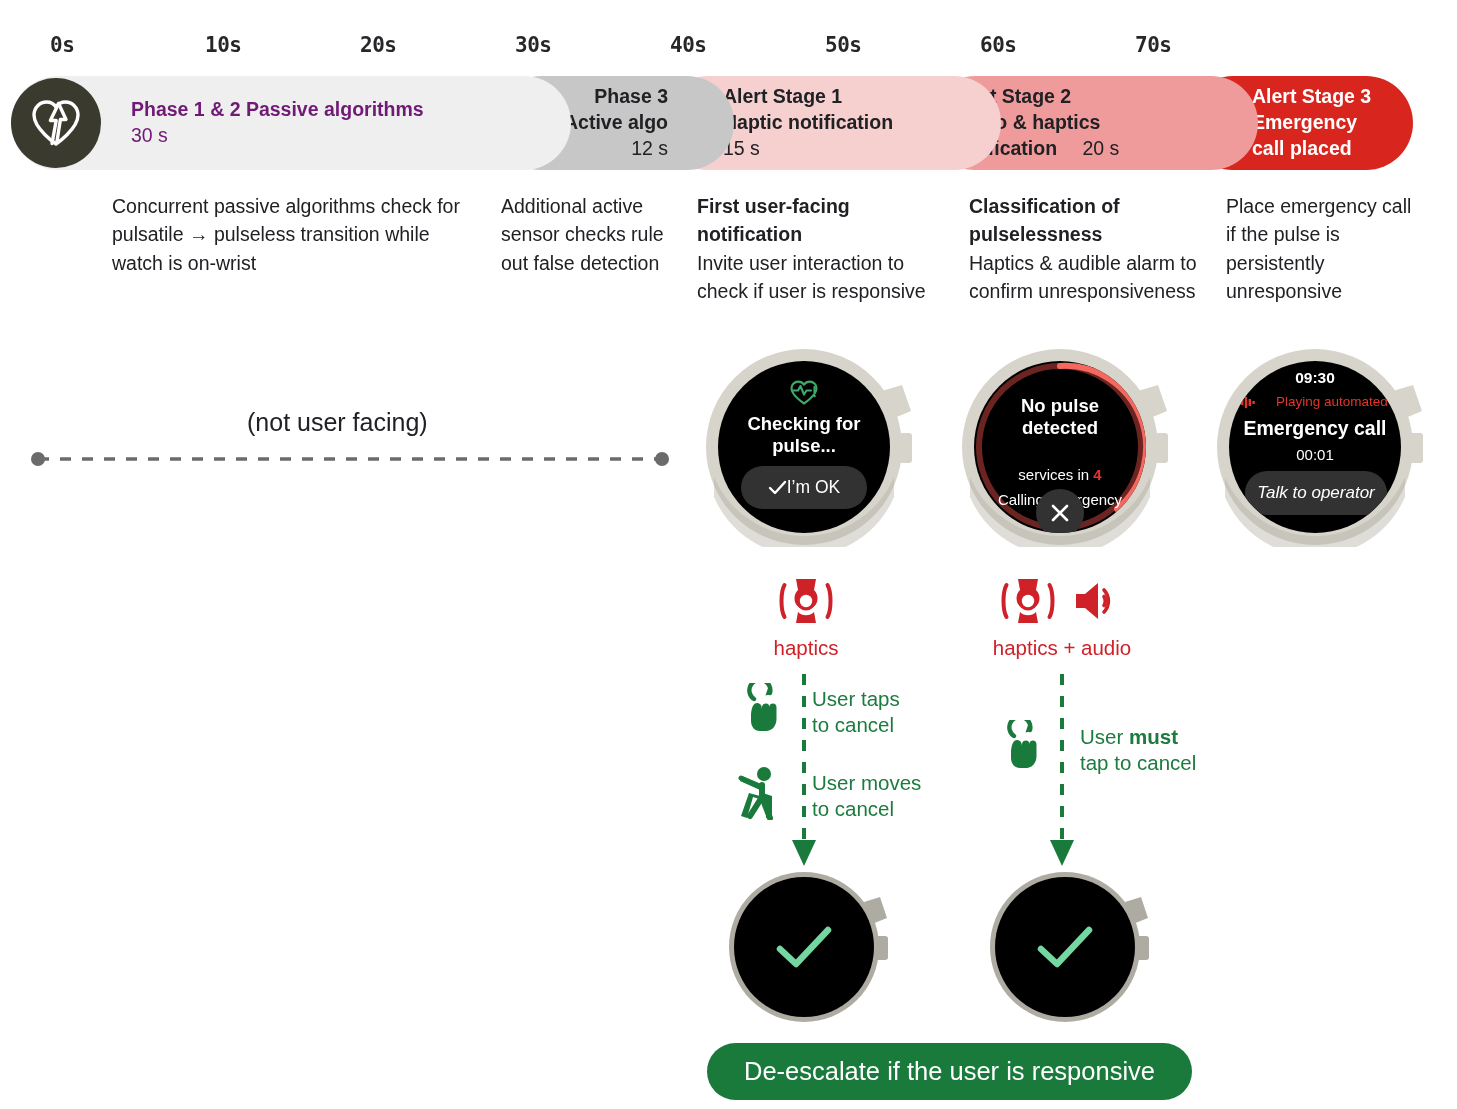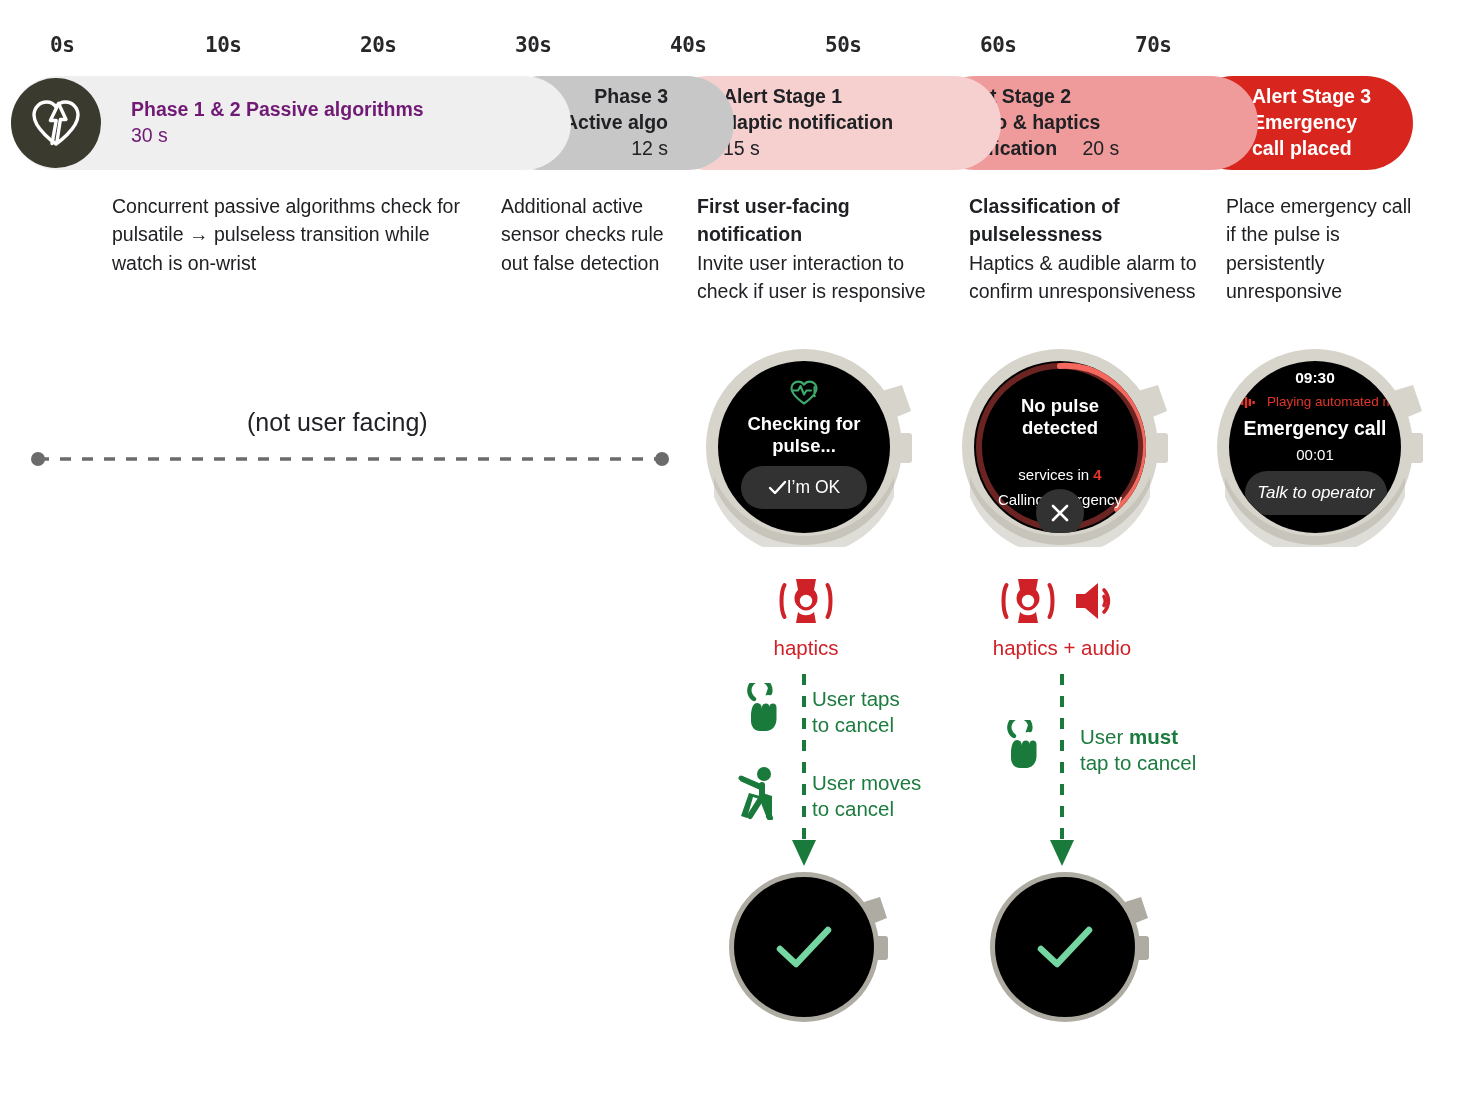--- a/index.html
+++ b/index.html
@@ -313,21 +313,21 @@
     <div class="wbody">
       <svg width="212" height="200" viewBox="0 0 212 200">
         <circle cx="98" cy="100" r="98" fill="#d6d4cb"></circle>
         <path d="M176 44 L196 38 L205 64 L186 72 Z" fill="#d6d4cb"></path>
         <rect x="186" y="86" width="20" height="30" rx="3" fill="#d6d4cb"></rect>
         <path d="M8 130 A98 98 0 0 0 188 130 L188 150 A98 98 0 0 1 8 150 Z" fill="#b5b3a9" opacity="0.45"></path>
       </svg>
     </div>
     <div class="wscreen" style="left:12px;top:14px;width:172px;height:172px;">
       <div class="wtxt" style="top:8px;font-size:15.5px;font-weight:700;">09:30</div>
-      <div style="position:absolute;left:12px;top:33px;display:flex;align-items:center;gap:12px;white-space:nowrap;justify-content:flex-end;">
+      <div style="position:absolute;left:12px;top:33px;display:flex;align-items:center;gap:21px;white-space:nowrap;justify-content:flex-end;">
         <span>
           <svg width="14" height="12" viewBox="0 0 14 12">
             <rect x="0" y="4" width="2.4" height="5" fill="#e2352b"></rect>
             <rect x="3.8" y="1" width="2.4" height="11" fill="#e2352b"></rect>
             <rect x="7.6" y="3" width="2.4" height="7" fill="#e2352b"></rect>
             <rect x="11.4" y="5" width="2.4" height="3" fill="#e2352b"></rect>
           </svg>
         </span>
         <span style="font-size:13.5px;color:#e2352b;">Playing automated m</span>
       </div>
@@ -454,14 +454,17 @@
     </div>
     <div class="wscreen" style="left:10px;top:5px;width:140px;height:140px;">
       <div style="position:absolute;left:50%;top:50%;transform:translate(-50%,-50%);">
         <svg width="58" height="44" viewBox="0 0 58 44">
           <path d="M5 24 L21 39 L53 5" fill="none" stroke="#74d6a0" stroke-width="6.5" stroke-linecap="round" stroke-linejoin="round"></path>
         </svg>
       </div>
     </div>
   </div>
 
+  <div class="banner" style="left:707px;top:1043px;width:485px;height:57px;">
+    <span>De-escalate if the user is responsive</span>
+  </div>
 
 </div>
 
 </body></html>

